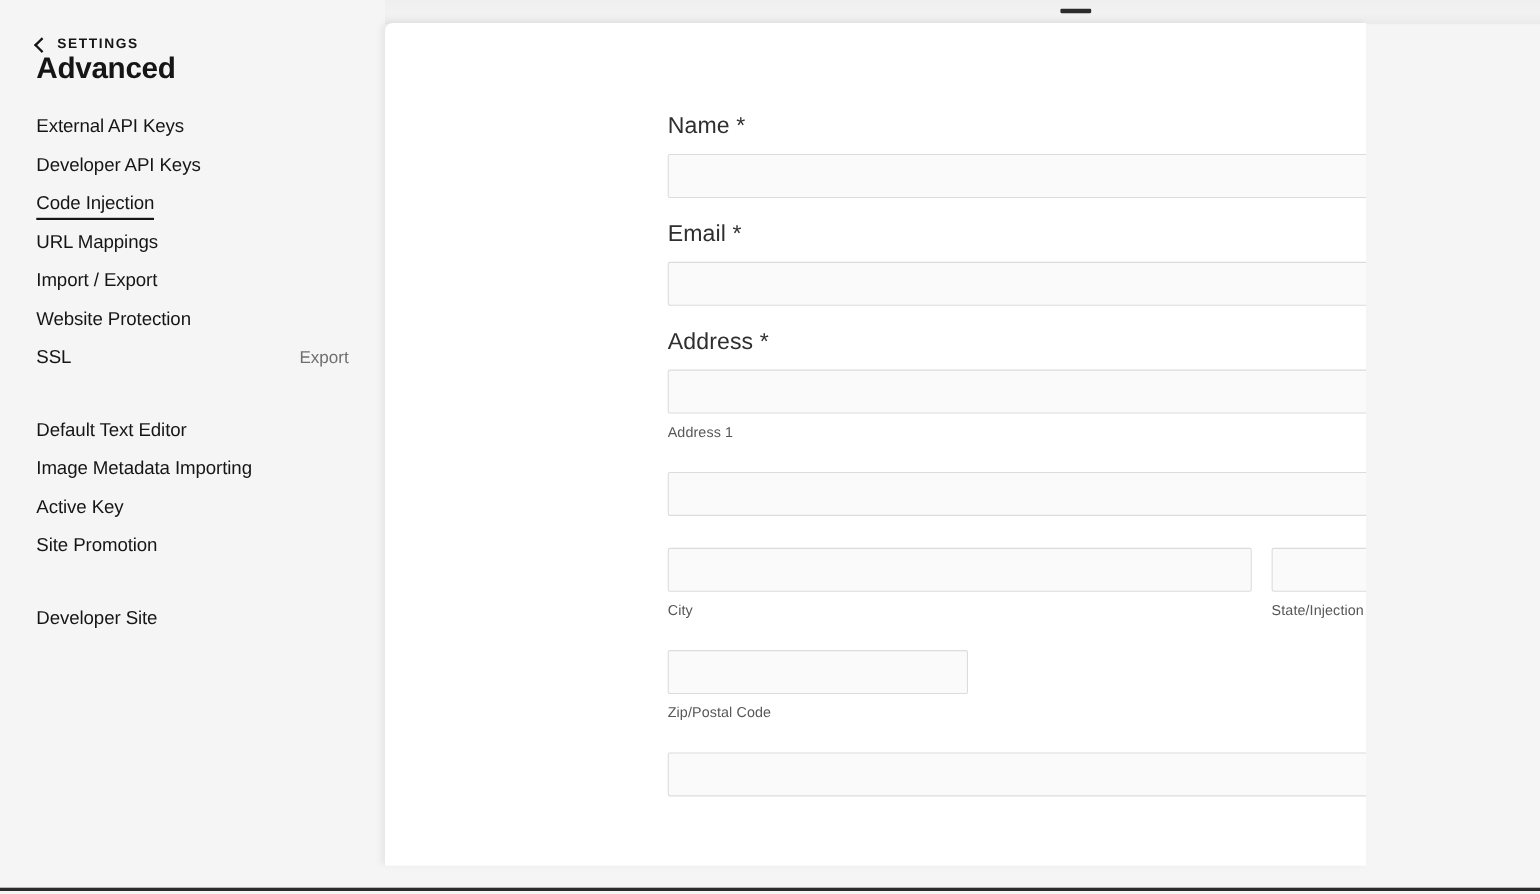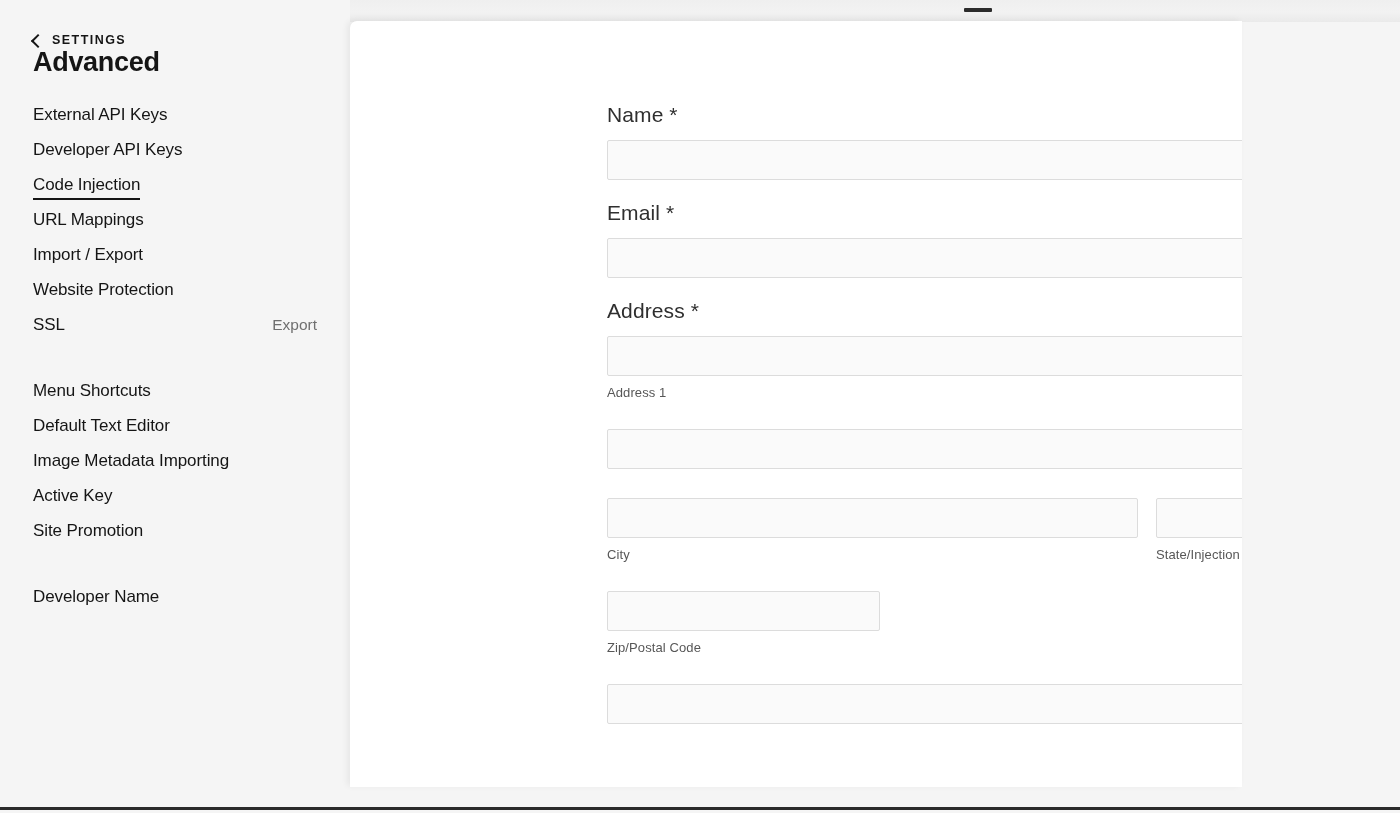--- a/index.html
+++ b/index.html
@@ -232,44 +232,40 @@
         <span class="nav-status"></span>
       </div>
       <div class="nav-item">
         <span class="nav-label">SSL</span>
         <span class="nav-status">Export</span>
       </div>
     </nav>
 
     <nav class="nav-group gap-top">
       <div class="nav-item">
-        <span class="nav-label">Menu Shortcuts</span>
-        <span class="nav-status"></span>
-      </div>
-      <div class="nav-item">
         <span class="nav-label">Default Text Editor</span>
         <span class="nav-status"></span>
       </div>
       <div class="nav-item">
         <span class="nav-label">Image Metadata Importing</span>
         <span class="nav-status"></span>
       </div>
       <div class="nav-item">
         <span class="nav-label">Active Key</span>
         <span class="nav-status"></span>
       </div>
       <div class="nav-item">
         <span class="nav-label">Site Promotion</span>
         <span class="nav-status"></span>
       </div>
     </nav>
 
     <nav class="nav-group gap-top">
       <div class="nav-item">
-        <span class="nav-label">Developer Name</span>
+        <span class="nav-label">Developer Site</span>
         <span class="nav-status"></span>
       </div>
     </nav>
 
   </aside>
 
   <div id="panel-shadow-bar"></div>
 
   <div id="drag-handle">
     <span class="bar"></span>

